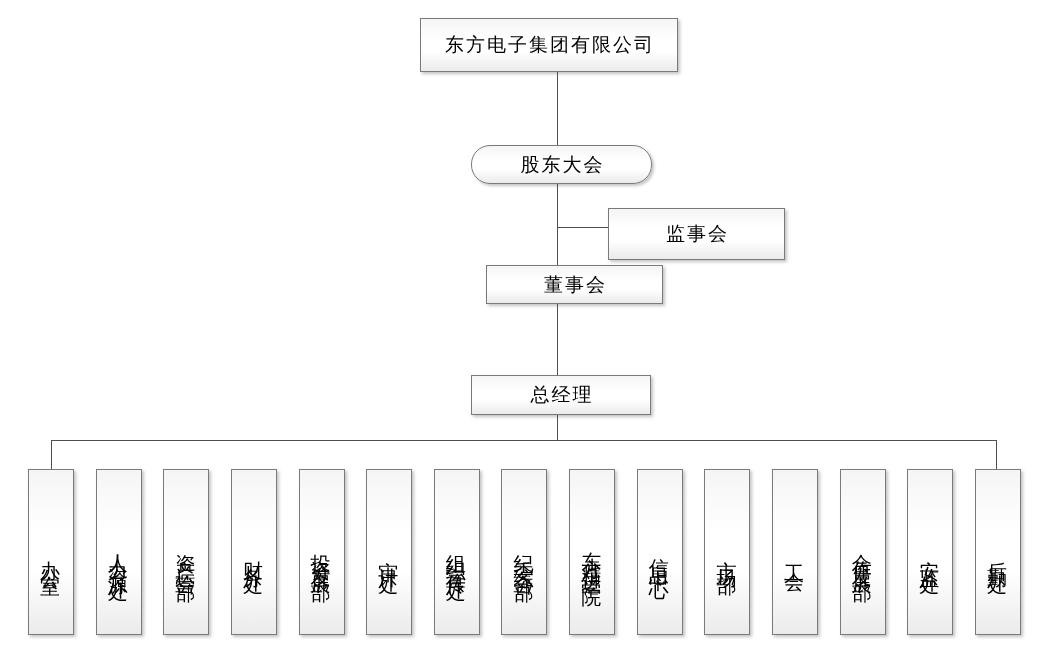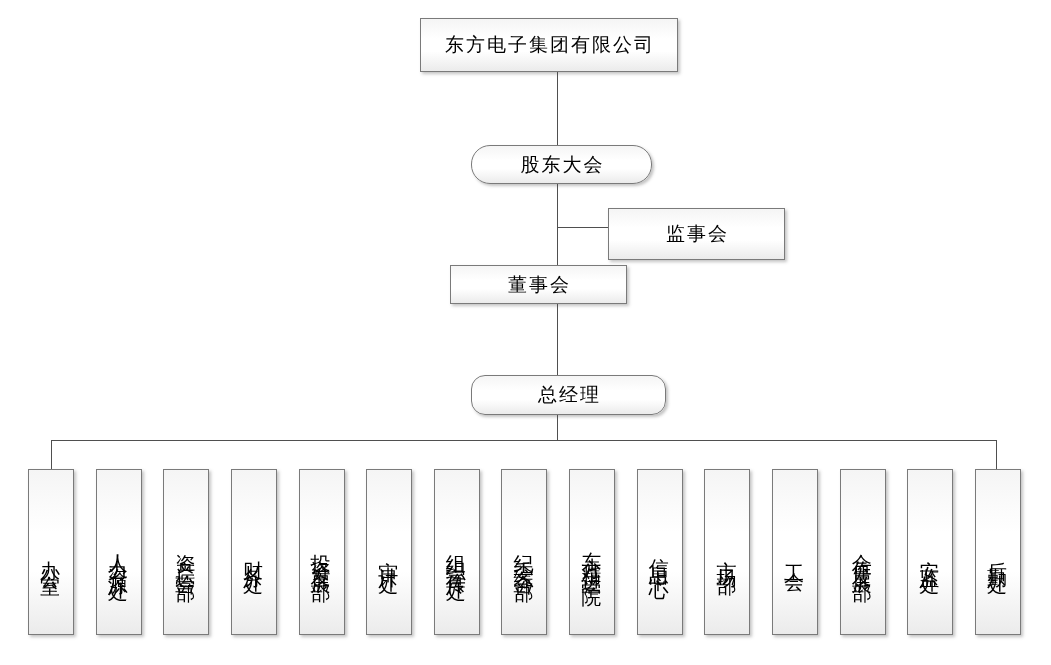--- a/index.html
+++ b/index.html
@@ -40,22 +40,22 @@
     white-space: nowrap;
   }
   .line {
     position: absolute;
     background: var(--line-color);
   }
   
   .node-company      { left: 420px; top: 18px;  width: 258px; height: 54px; }
   .node-shareholders { left: 471px; top: 145px; width: 181px; height: 39px; border-radius: 19px; }
   .node-supervisory  { left: 608px; top: 208px; width: 177px; height: 52px; }
-  .node-board        { left: 450px; top: 265px; width: 177px; height: 39px; justify-content: center; }
-  .node-gm           { left: 471px; top: 375px; width: 195px; height: 40px; border-radius: 14px; }
+  .node-board        { left: 486px; top: 265px; width: 177px; height: 39px; justify-content: center; }
+  .node-gm           { left: 471px; top: 375px; width: 180px; height: 40px; }
 
   .v-company-shareholders { left: 557px; top: 72px;  width: 1px;  height: 73px; }
   .v-shareholders-board   { left: 557px; top: 184px; width: 1px;  height: 81px; }
   .h-branch-supervisory   { left: 557px; top: 227px; width: 51px; height: 1px; }
   .v-board-gm             { left: 557px; top: 304px; width: 1px;  height: 71px; }
   .v-gm-spine             { left: 557px; top: 415px; width: 1px;  height: 26px; }
   .h-spine                { left: 51px;  top: 440px; width: 946px; height: 1px; }
   .v-drop-left            { left: 51px;  top: 441px; width: 1px;  height: 28px; }
   .v-drop-right           { left: 996px; top: 441px; width: 1px;  height: 28px; }
 

